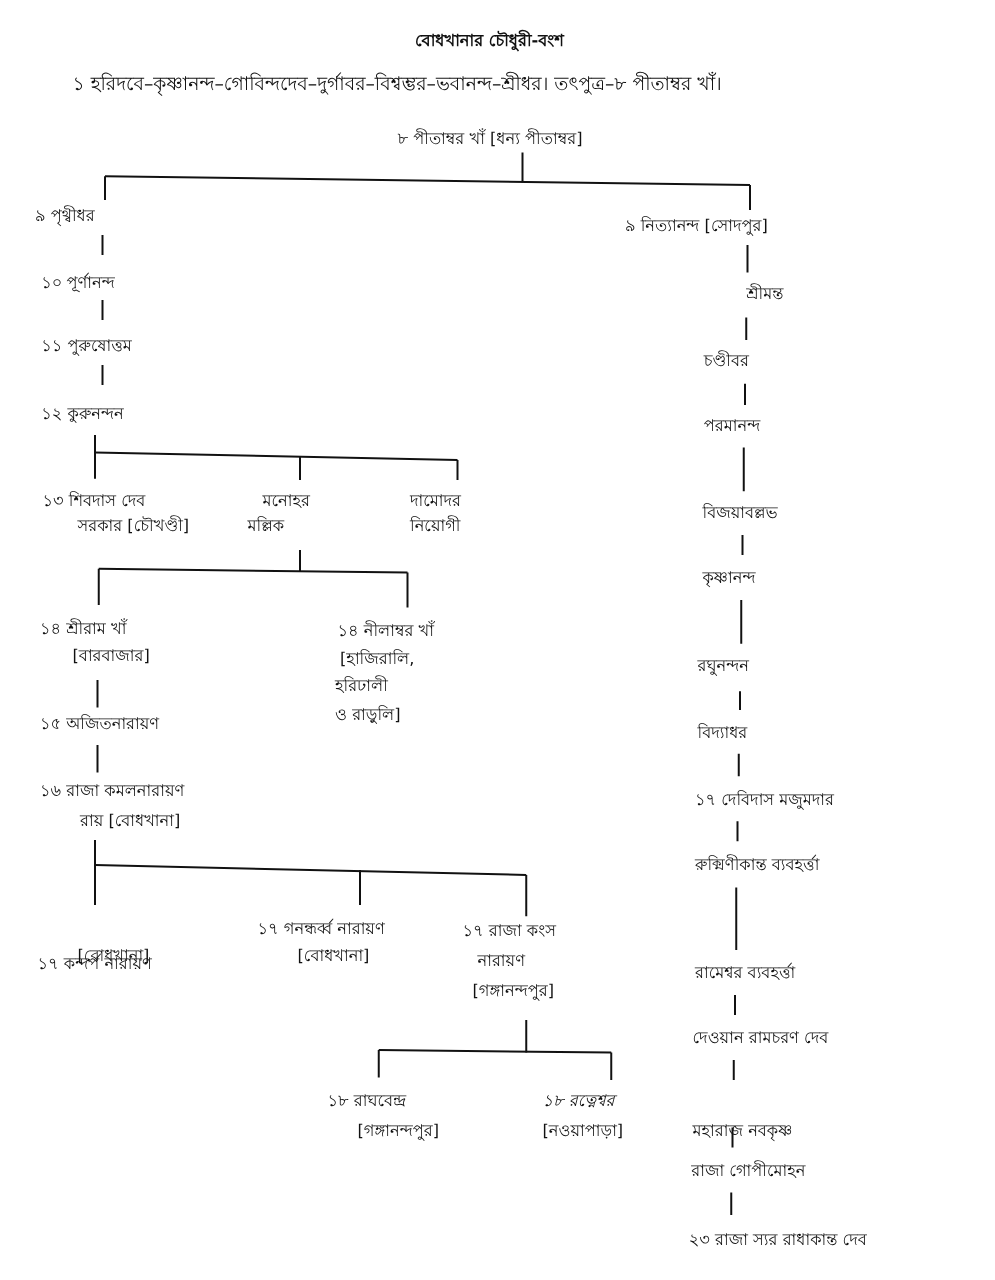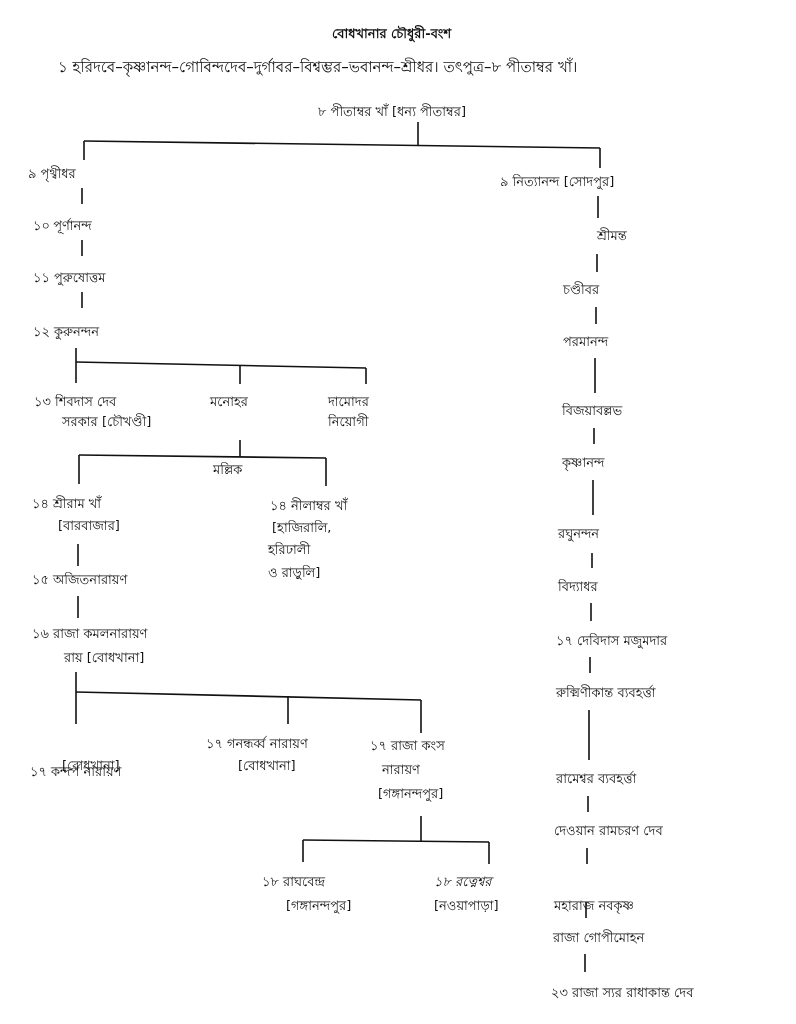--- a/index.html
+++ b/index.html
@@ -71,21 +71,21 @@
 <div class="t" style="left:318px;top:102px;">৮ পীতাম্বর খাঁ [ধন্য পীতাম্বর]</div>
 
 <div class="t" style="left:28px;top:164px;">৯ পৃথ্বীধর</div>
 <div class="t" style="left:33px;top:216px;font-family:Liberation Serif, serif;">১০ পূর্ণানন্দ</div>
 <div class="t" style="left:33px;top:268px;">১১ পুরুষোত্তম</div>
 <div class="t" style="left:33px;top:322px;">১২ কুরুনন্দন</div>
 
 <div class="t" style="left:34px;top:392px;">১৩ শিবদাস দেব</div>
 <div class="t" style="left:62px;top:412px;">সরকার [চৌখণ্ডী]</div>
 <div class="t" style="left:210px;top:392px;">মনোহর</div>
-<div class="t" style="left:213px;top:412px;margin-top:48px;">মল্লিক</div>
+<div class="t" style="left:198px;top:412px;">মল্লিক</div>
 <div class="t" style="left:328px;top:392px;">দামোদর</div>
 <div class="t" style="left:328px;top:412px;">নিয়োগী</div>
 
 <div class="t" style="left:32px;top:494px;">১৪ শ্রীরাম খাঁ</div>
 <div class="t" style="left:58px;top:516px;">[বারবাজার]</div>
 <div class="t" style="left:270px;top:496px;">১৪ নীলাম্বর খাঁ</div>
 <div class="t" style="left:272px;top:518px;">[হাজিরালি,</div>
 <div class="t" style="left:268px;top:540px;">হরিঢালী</div>
 <div class="t" style="left:268px;top:563px;">ও রাড়ুলি]</div>
 

